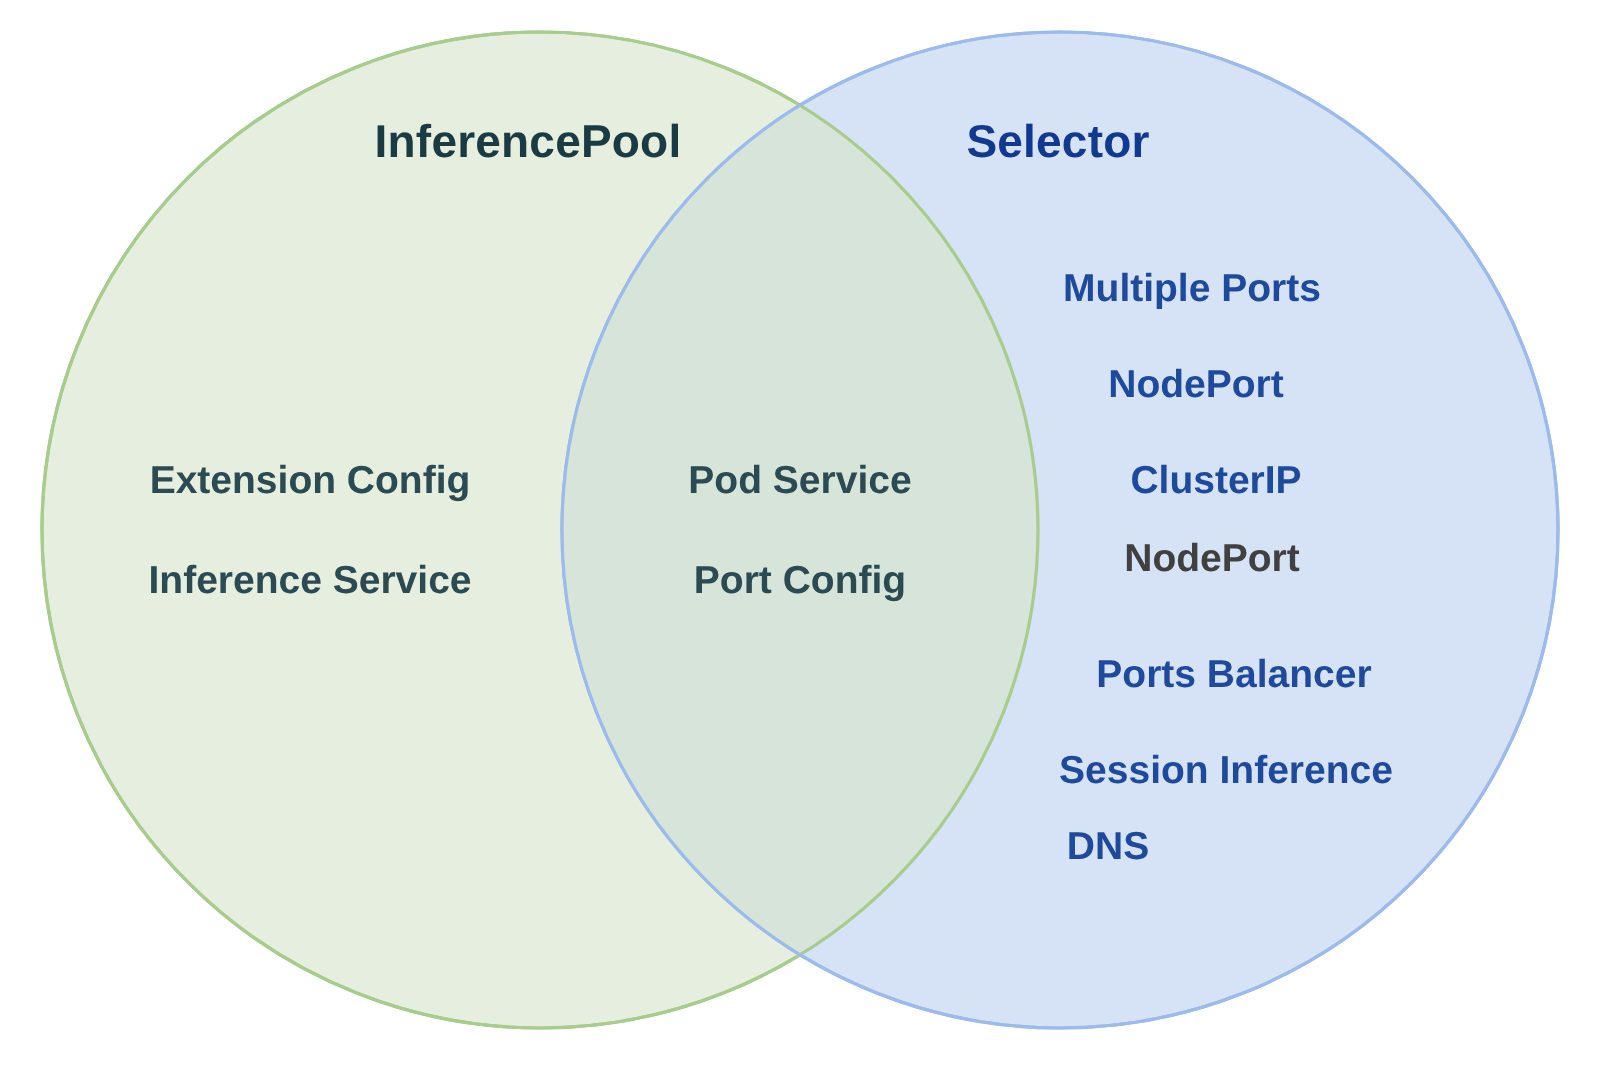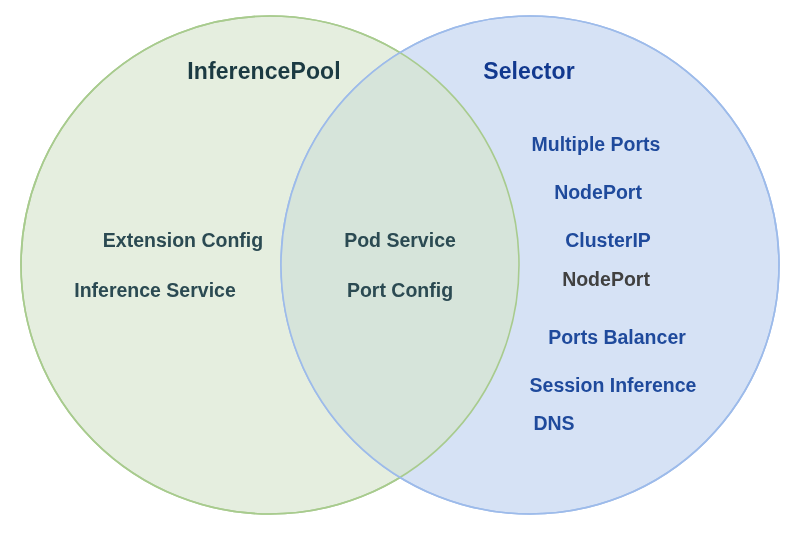--- a/index.html
+++ b/index.html
@@ -74,21 +74,21 @@
     <circle id="circle-right-outline" cx="530" cy="265" r="249" fill="none" stroke="#9dbbea" stroke-width="1.6"></circle>
   </svg>
 
   <div class="text-layer">
 
     <div class="label title title-left" id="title-left" style="left: 264px; top: 71px; color: rgb(27, 58, 66);">InferencePool</div>
 
     <div class="label title title-right" id="title-right" style="left: 529px; top: 71px; color: rgb(18, 57, 143);">Selector</div>
 
     <div id="left-items">
-        <div class="label item item-left" style="left: 155px; top: 241px; color: rgb(43, 74, 82); margin-left: 28px;">Extension Config</div>
+        <div class="label item item-left" style="left: 155px; top: 241px; color: rgb(43, 74, 82);">Extension Config</div>
         <div class="label item item-left" style="left: 155px; top: 291px; color: rgb(43, 74, 82);">Inference Service</div>
       </div>
     <div id="overlap-items">
         <div class="label item item-center" style="left: 400px; top: 241px; color: rgb(43, 74, 82);">Pod Service</div>
         <div class="label item item-center" style="left: 400px; top: 291px; color: rgb(43, 74, 82);">Port Config</div>
       </div>
     <div id="right-items">
         <div class="label item item-right" style="left: 596px; top: 145px; color: rgb(31, 74, 156);">Multiple Ports</div>
         <div class="label item item-right" style="left: 598px; top: 193px; color: rgb(31, 74, 156);">NodePort</div>
         <div class="label item item-right" style="left: 608px; top: 241px; color: rgb(31, 74, 156);">ClusterIP</div>

